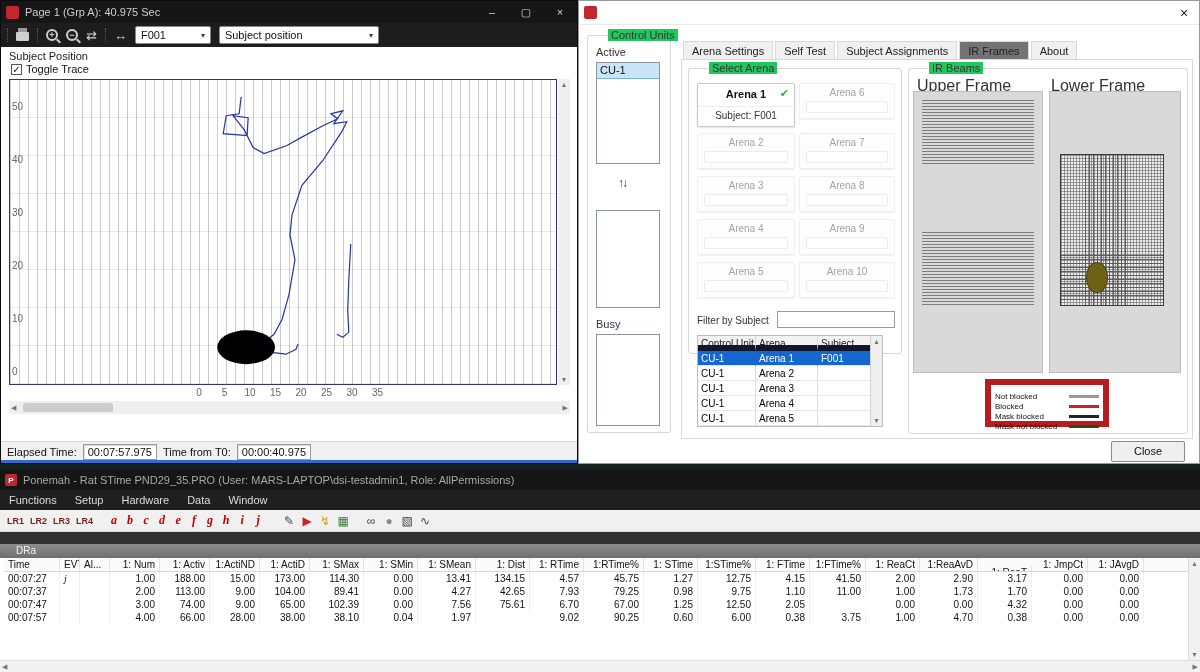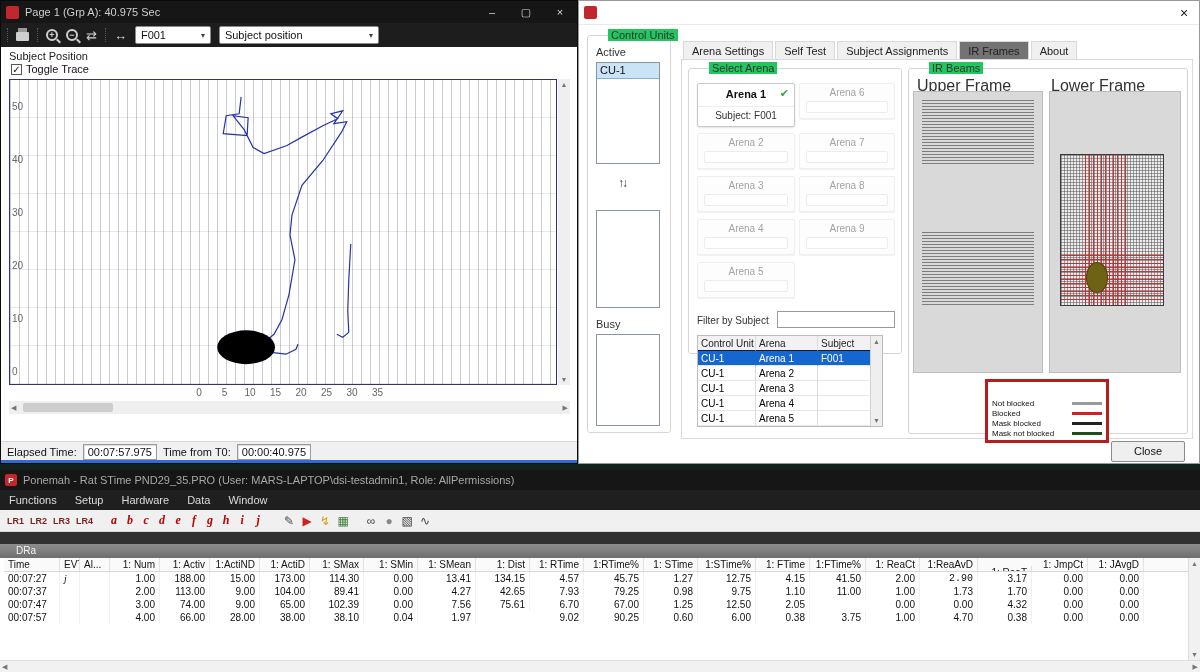--- a/index.html
+++ b/index.html
@@ -63,34 +63,34 @@
   #arena1-check{position:absolute;right:5px;top:3px;color:#2fae2f;font-size:11px;}
   #arena1-subject{font-size:10px;color:#333;text-align:center;margin-top:6px;border-top:1px solid #eee;padding-top:3px;}
   .arena-btn{position:absolute;left:0;right:0;height:36px;background:#fdfdfd;border:1px solid #efefef;border-radius:2px;box-shadow:0 1px 1px rgba(0,0,0,.06);}
   .arena-btn-label{font-size:10px;color:#a3a3a3;text-align:center;margin-top:3px;}
   .arena-btn-strip{margin:3px 6px 0;height:12px;border:1px solid #ececec;background:#fff;border-radius:2px;}
   #filter-label{position:absolute;left:8px;top:246px;font-size:10px;color:#333;}
   #filter-input{position:absolute;left:88px;top:242px;width:118px;height:17px;border:1px solid #9a9a9a;background:#fff;font-size:10px;padding:0 3px;font-family:"Liberation Sans",sans-serif;}
   #assign-wrap{position:absolute;left:8px;top:266px;width:186px;height:92px;border:1px solid #bdbdbd;background:#fff;}
   .arow{display:flex;height:15px;}
   .acell{font-size:10px;line-height:15px;padding:0 3px;border-right:1px solid #dcdcdc;border-bottom:1px solid #e7e7e7;overflow:hidden;white-space:nowrap;}
-  .ahead .acell{background:#f2f2f2;border-bottom:1px solid #0f172a;color:#222;}
+  .ahead .acell{background:#f2f2f2;border-bottom:6px solid #0f172a;color:#222;}
   .arow.sel .acell{background:#1666d0;color:#fff;border-right-color:#1666d0;}
   #assign-vscroll{position:absolute;right:0;top:0;width:12px;height:100%;background:#efefef;border-left:1px solid #d0d0d0;display:flex;flex-direction:column;justify-content:space-between;align-items:center;}
   #ir-group{left:226px;top:8px;width:280px;height:366px;}
   .frame-label{position:absolute;font-size:16px;color:#333;}
   .frame-panel{position:absolute;background:#d9d9d9;border:1px solid #bdbdbd;}
   .beam-block{position:absolute;left:8px;width:112px;background-image:repeating-linear-gradient(180deg,#7e7e7e 0 1px,transparent 1px 3px);}
   #lf-inner{position:absolute;left:10px;top:62px;width:104px;height:152px;border:1px solid #3a3a3a;background:#ececec;
     background-image:repeating-linear-gradient(90deg,rgba(90,90,90,.55) 0 1px,transparent 1px 3px),
                      repeating-linear-gradient(180deg,rgba(90,90,90,.55) 0 1px,transparent 1px 3px);}
   #red-v{position:absolute;left:24px;top:0;width:42px;height:100%;background-image:repeating-linear-gradient(90deg,rgba(205,40,40,.95) 0 1px,transparent 1px 4px);}
   #red-h{position:absolute;left:0;top:100px;width:100%;height:46px;background-image:repeating-linear-gradient(180deg,rgba(205,40,40,.95) 0 1px,transparent 1px 4px);}
   #subject-blob{position:absolute;left:25px;top:107px;width:22px;height:31px;border-radius:50%;background:#6e6214;border:1px solid #4a430d;}
-  #legend{position:absolute;left:76px;top:310px;width:124px;height:64px;border:3px solid #b91c1c;background:#fff;padding:16px 4px;}
+  #legend{position:absolute;left:76px;top:310px;width:124px;height:48px;border:6px solid #b91c1c;background:#fff;padding:6px 4px;}
   .leg-row{display:flex;align-items:center;height:10px;}
   .leg-label{font-size:8px;color:#111;flex:1;}
   .leg-line{width:30px;height:3px;}
   #at-close-btn{position:absolute;right:14px;top:440px;width:74px;height:21px;border:1px solid #8a8a8a;background:#efefef;font-size:11px;color:#111;text-align:center;line-height:19px;border-radius:2px;}
 
   
   #ponemah-window{left:0;top:470px;width:1200px;height:202px;background:#fff;}
   #po-titlebar{position:absolute;left:0;top:0;width:100%;height:20px;background:#161616;display:flex;align-items:center;font-size:11px;color:#a8a8a8;}
   #po-menubar{position:absolute;left:0;top:20px;width:100%;height:20px;background:#1f1f1f;display:flex;align-items:center;}
   .menu-item{padding:0 9px;font-size:11px;color:#dcdcdc;}
@@ -251,20 +251,24 @@
           <div class="arena-btn" style="top: 64px;">
             <div class="arena-btn-label">Arena 7</div>
             <div class="arena-btn-strip"></div>
           </div>
           <div class="arena-btn" style="top: 107px;">
             <div class="arena-btn-label">Arena 8</div>
             <div class="arena-btn-strip"></div>
           </div>
           <div class="arena-btn" style="top: 150px;">
             <div class="arena-btn-label">Arena 9</div>
+            <div class="arena-btn-strip"></div>
+          </div>
+          <div class="arena-btn" style="top: 193px;">
+            <div class="arena-btn-label">Arena 10</div>
             <div class="arena-btn-strip"></div>
           </div>
         </div>
       <div id="filter-label">Filter by Subject</div>
       <input id="filter-input" value="" style="">
       <div id="assign-wrap">
         <div id="assign-table">
             <div class="arow ahead">
               <div class="acell" style="width: 58px;">Control Unit</div>
               <div class="acell" style="width: 62px;">Arena</div>
@@ -425,21 +429,21 @@
           <div class="ptd num" style="width: 54px;">0.00</div>
           <div class="ptd num" style="width: 58px;">13.41</div>
           <div class="ptd num" style="width: 54px;">134.15</div>
           <div class="ptd num" style="width: 54px;">4.57</div>
           <div class="ptd num" style="width: 60px;">45.75</div>
           <div class="ptd num" style="width: 54px;">1.27</div>
           <div class="ptd num" style="width: 58px;">12.75</div>
           <div class="ptd num" style="width: 54px;">4.15</div>
           <div class="ptd num" style="width: 56px;">41.50</div>
           <div class="ptd num" style="width: 54px;">2.00</div>
-          <div class="ptd num" style="width: 58px; font-family: Liberation Mono, monospace;">2.90</div>
+          <div class="ptd num" style="width: 58px;">2.90</div>
           <div class="ptd num" style="width: 54px;">3.17</div>
           <div class="ptd num" style="width: 56px;">0.00</div>
           <div class="ptd num" style="width: 56px;">0.00</div>
         </div>
         <div class="prow">
           <div class="ptd" style="width: 56px;">00:07:37</div>
           <div class="ptd evt" style="width: 20px;"></div>
           <div class="ptd" style="width: 30px;"></div>
           <div class="ptd num" style="width: 50px;">2.00</div>
           <div class="ptd num" style="width: 50px;">113.00</div>

